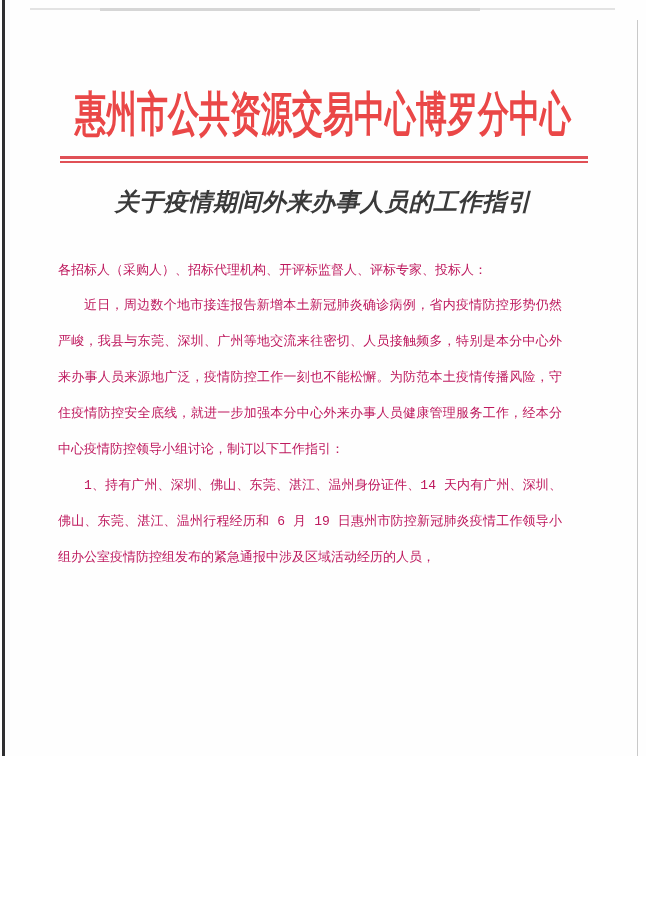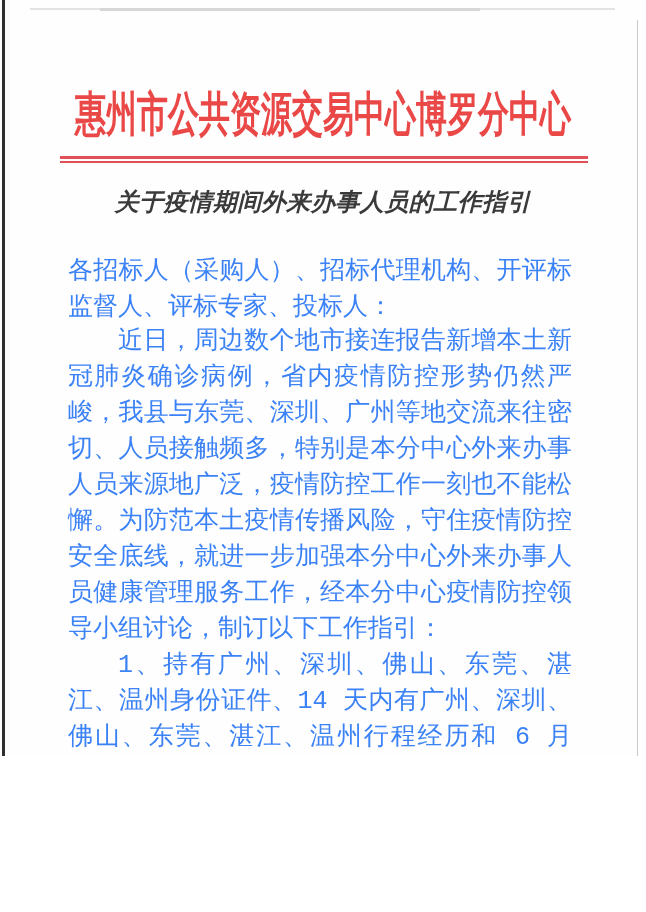--- a/index.html
+++ b/index.html
@@ -39,22 +39,22 @@
   }
   .doc-title{
     position:absolute;top:186px;left:0;width:646px;
     text-align:center;
     font-family:"Liberation Sans","DejaVu Sans",sans-serif;
     font-size:24px;font-weight:bold;color:#3a3a3a;
     letter-spacing:0.5px;
     font-style:italic;
   }
   .doc-body{
-    position:absolute;top:252px;left:68px;width:504px;
-    font-size:25px;line-height:36px;color:#3b82f6;
+    position:absolute;top:252px;left:58px;width:504px;
+    font-size:13px;line-height:36px;color:#be185d;
     text-align:justify;
   }
   .doc-body p{margin:0;padding:0;}
   .doc-body p.indent{text-indent:2em;font-family:Liberation Mono, monospace;}
 
   .footer-rule{
     position:absolute;top:853px;left:48px;width:532px;height:2px;
     border-top:2px solid var(--red-rule,#e05056);
     border-bottom:2px solid var(--red-rule,#e05056);
   }

